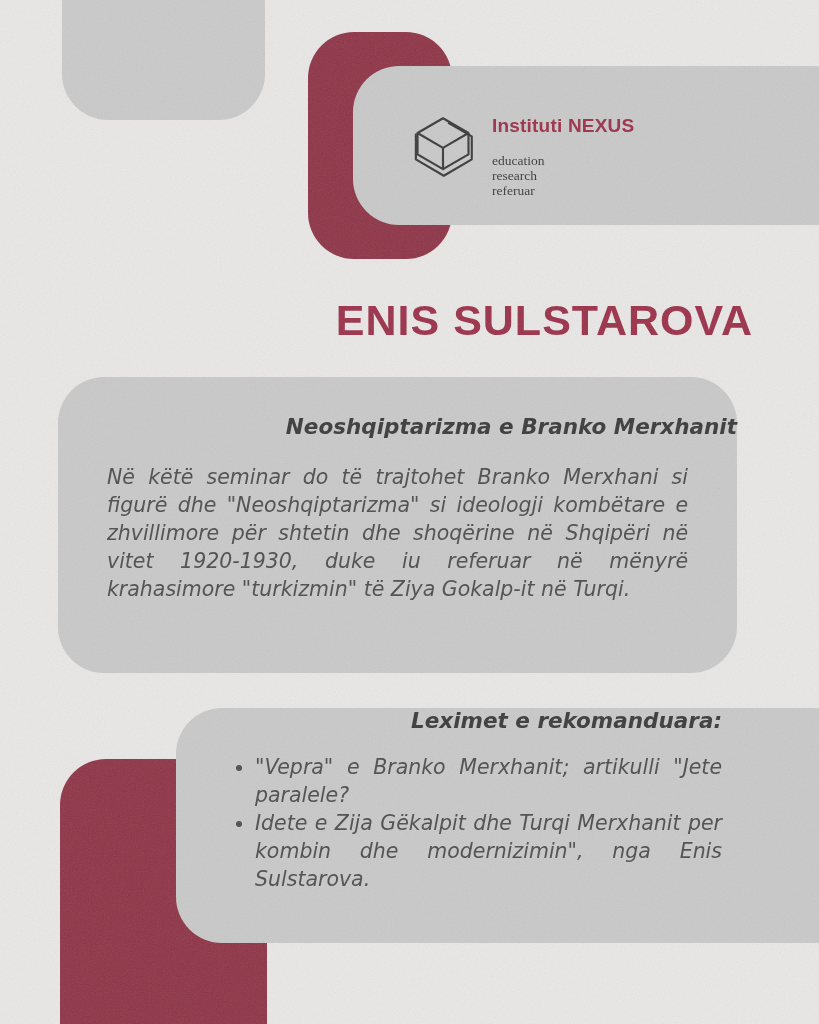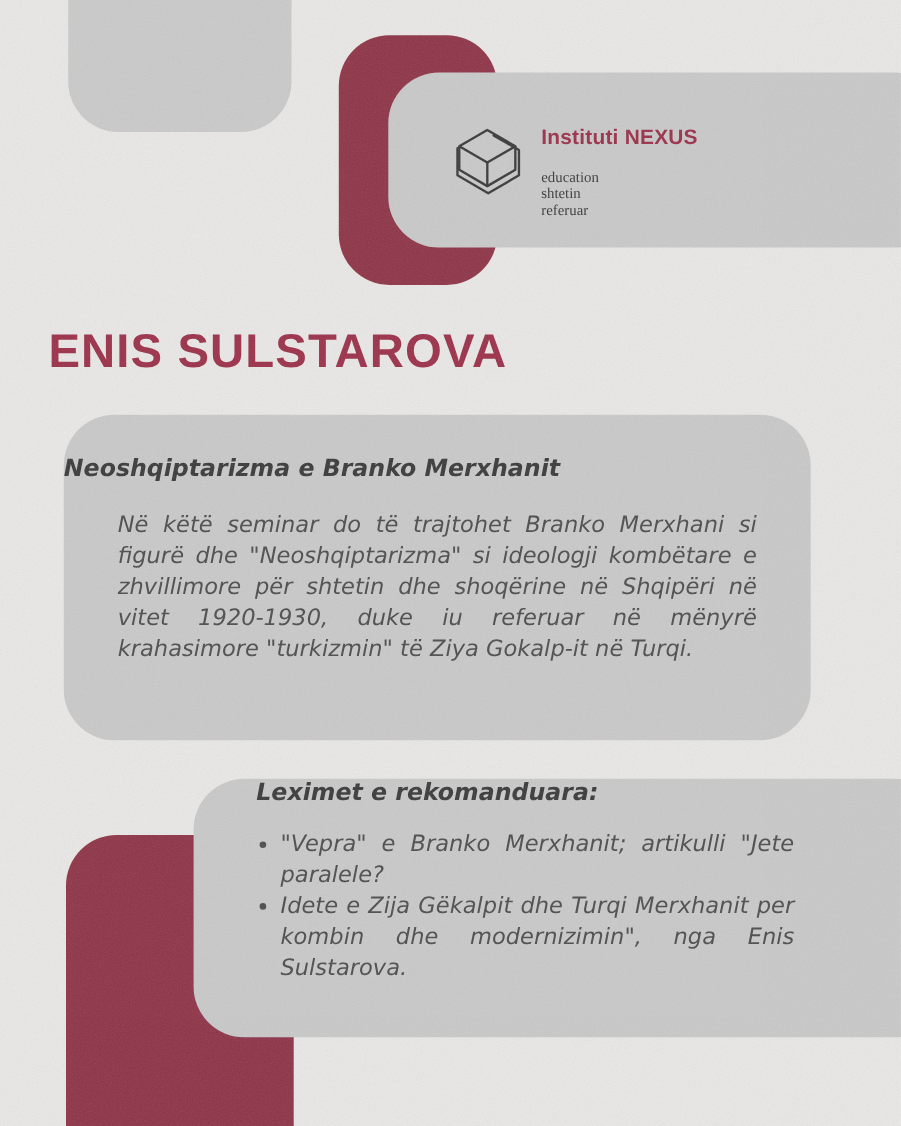--- a/index.html
+++ b/index.html
@@ -26,28 +26,28 @@
   .logo-text{left:492px;top:116px;line-height:1;}
   .logo-org{
     font-size:19px;font-weight:bold;color:#9b3049;letter-spacing:.2px;
     font-family:"Liberation Sans", sans-serif;margin-bottom:18px;
   }
   .logo-tagline div{
     font-size:13.5px;line-height:15px;color:#3b3b3b;
     font-family:Liberation Serif, serif;
   }
   .page-title{
-    left:44px;top:296px;width:679px;text-align:left;
+    left:74px;top:296px;width:679px;text-align:right;
     font-family:"Liberation Sans", sans-serif;
     font-size:43px;font-weight:bold;letter-spacing:1px;color:#9b3049;
   }
   .panel{background:#c9c9c9;border-radius:46px;}
   .panel-seminar{left:58px;top:377px;width:679px;height:296px;}
   .panel-heading{
-    text-align:left;font-weight:bold;font-style:italic;
+    text-align:right;font-weight:bold;font-style:italic;
     font-size:21.5px;color:#3a3a3a;
   }
   .panel-seminar .panel-heading{padding-top:37px;}
   .seminar-paragraph{
     margin:24px auto 17px auto;width:581px;
     font-style:italic;font-size:20.5px;line-height:28px;color:#4d4d4d;
     text-align:justify;
   }
   .panel-readings{left:176px;top:708px;width:684px;height:235px;}
   .readings-content{margin-left:57px;width:489px;}
@@ -83,21 +83,21 @@
 
     <path d="M14 28 L14 54 L45 72 L45 46" stroke="#3a3a3a" stroke-width="2.6" fill="none" stroke-linejoin="round"></path>
 
     <path d="M76 28 L76 54 L45 72" stroke="#3a3a3a" stroke-width="2.6" fill="none" stroke-linejoin="round"></path>
   </svg>
 </div>
 <div class="abs logo-text">
   <div class="logo-org">Instituti NEXUS</div>
   <div class="logo-tagline">
     <div>education</div>
-    <div>shtetin</div>
+    <div>research</div>
     <div>referuar</div>
   </div>
 </div>
 
 <div class="abs page-title">ENIS SULSTAROVA</div>
 
 <div class="abs panel panel-seminar">
   <div class="panel-heading">Neoshqiptarizma e Branko Merxhanit</div>
   <div class="seminar-paragraph">Në këtë seminar do të trajtohet Branko Merxhani si figurë dhe "Neoshqiptarizma" si ideologji kombëtare e zhvillimore për shtetin dhe shoqërine në Shqipëri në vitet 1920-1930, duke iu referuar në mënyrë krahasimore "turkizmin" të Ziya Gokalp-it në Turqi.</div>
 </div>

